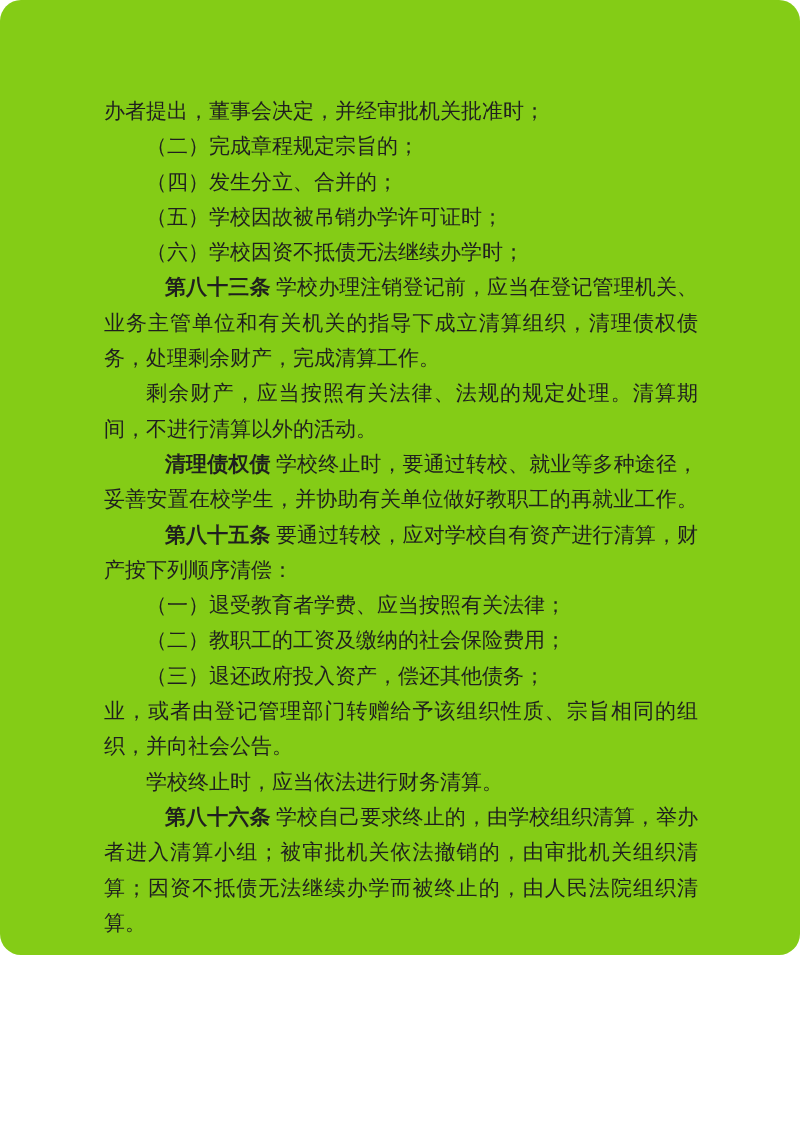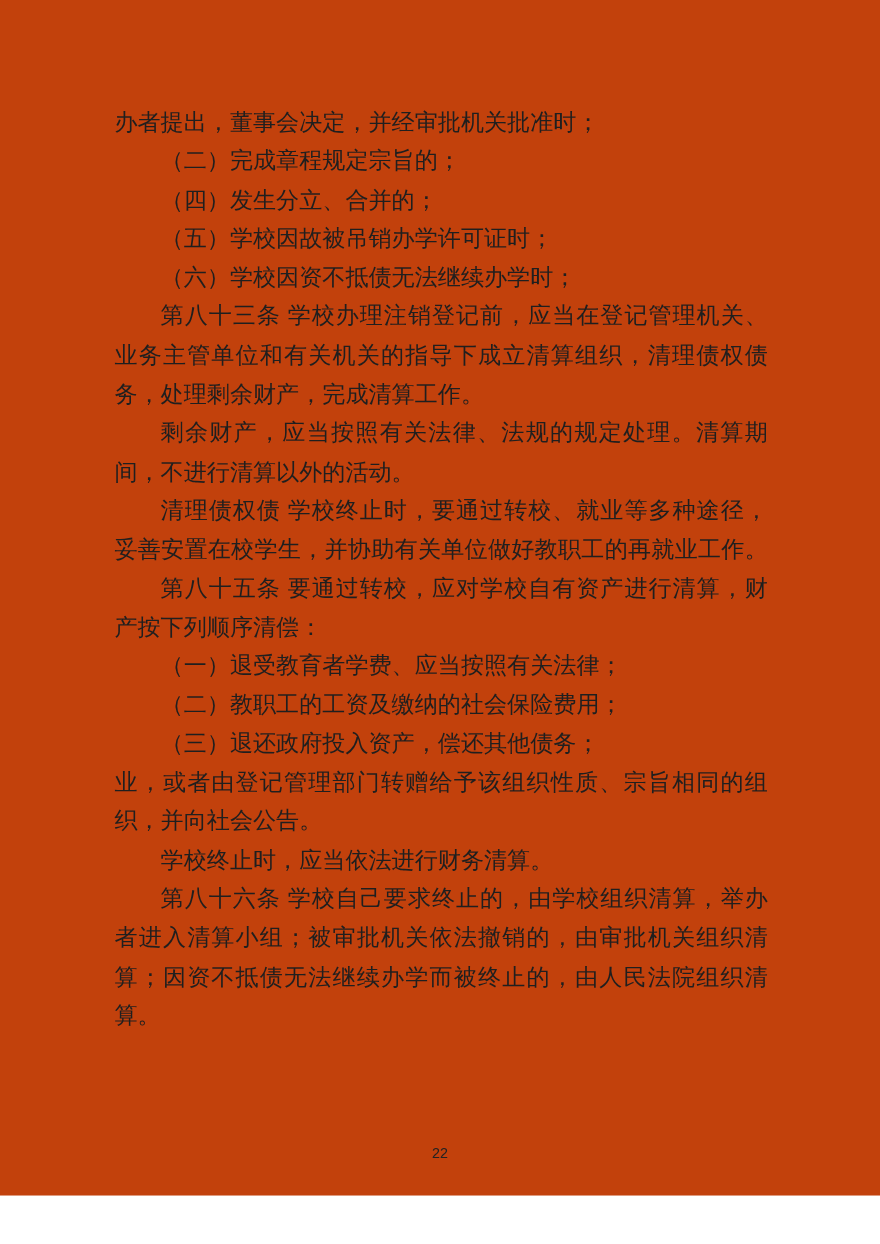--- a/index.html
+++ b/index.html
@@ -3,24 +3,25 @@
 <meta charset="utf-8">
 <style>
   html, body {
     margin: 0;
     padding: 0;
     background: #ffffff;
   }
   .page {
     position: relative;
     width: 800px;
-    height: 1087px;
-    background: #c2410c;
+    height: 955px;
+    background: #84cc16;
     overflow: hidden;
     font-family: "Liberation Serif", "DejaVu Serif", serif;
+    border-radius: 21px;
   }
   .text-column {
     position: absolute;
     left: 104px;
     top: 94px;
     width: 594px;
     color: #1f1f1f;
     font-size: 21px;
     line-height: 35.3px;
   }
@@ -31,21 +32,22 @@
     white-space: normal;
   }
   .line.indent {
     padding-left: 42px; 
   }
   .line.fill {
     text-align: justify;
     text-align-last: justify;
   }
   .bold {
-    font-weight: 400;
+    font-weight: 700;
+    margin-left: 19px;
   }
   .footer {
     position: absolute;
     top: 1041px;
     left: 0;
     width: 100%;
     text-align: center;
     font-family: "Liberation Sans", "DejaVu Sans", sans-serif;
     font-size: 13px;
     color: #222222;

